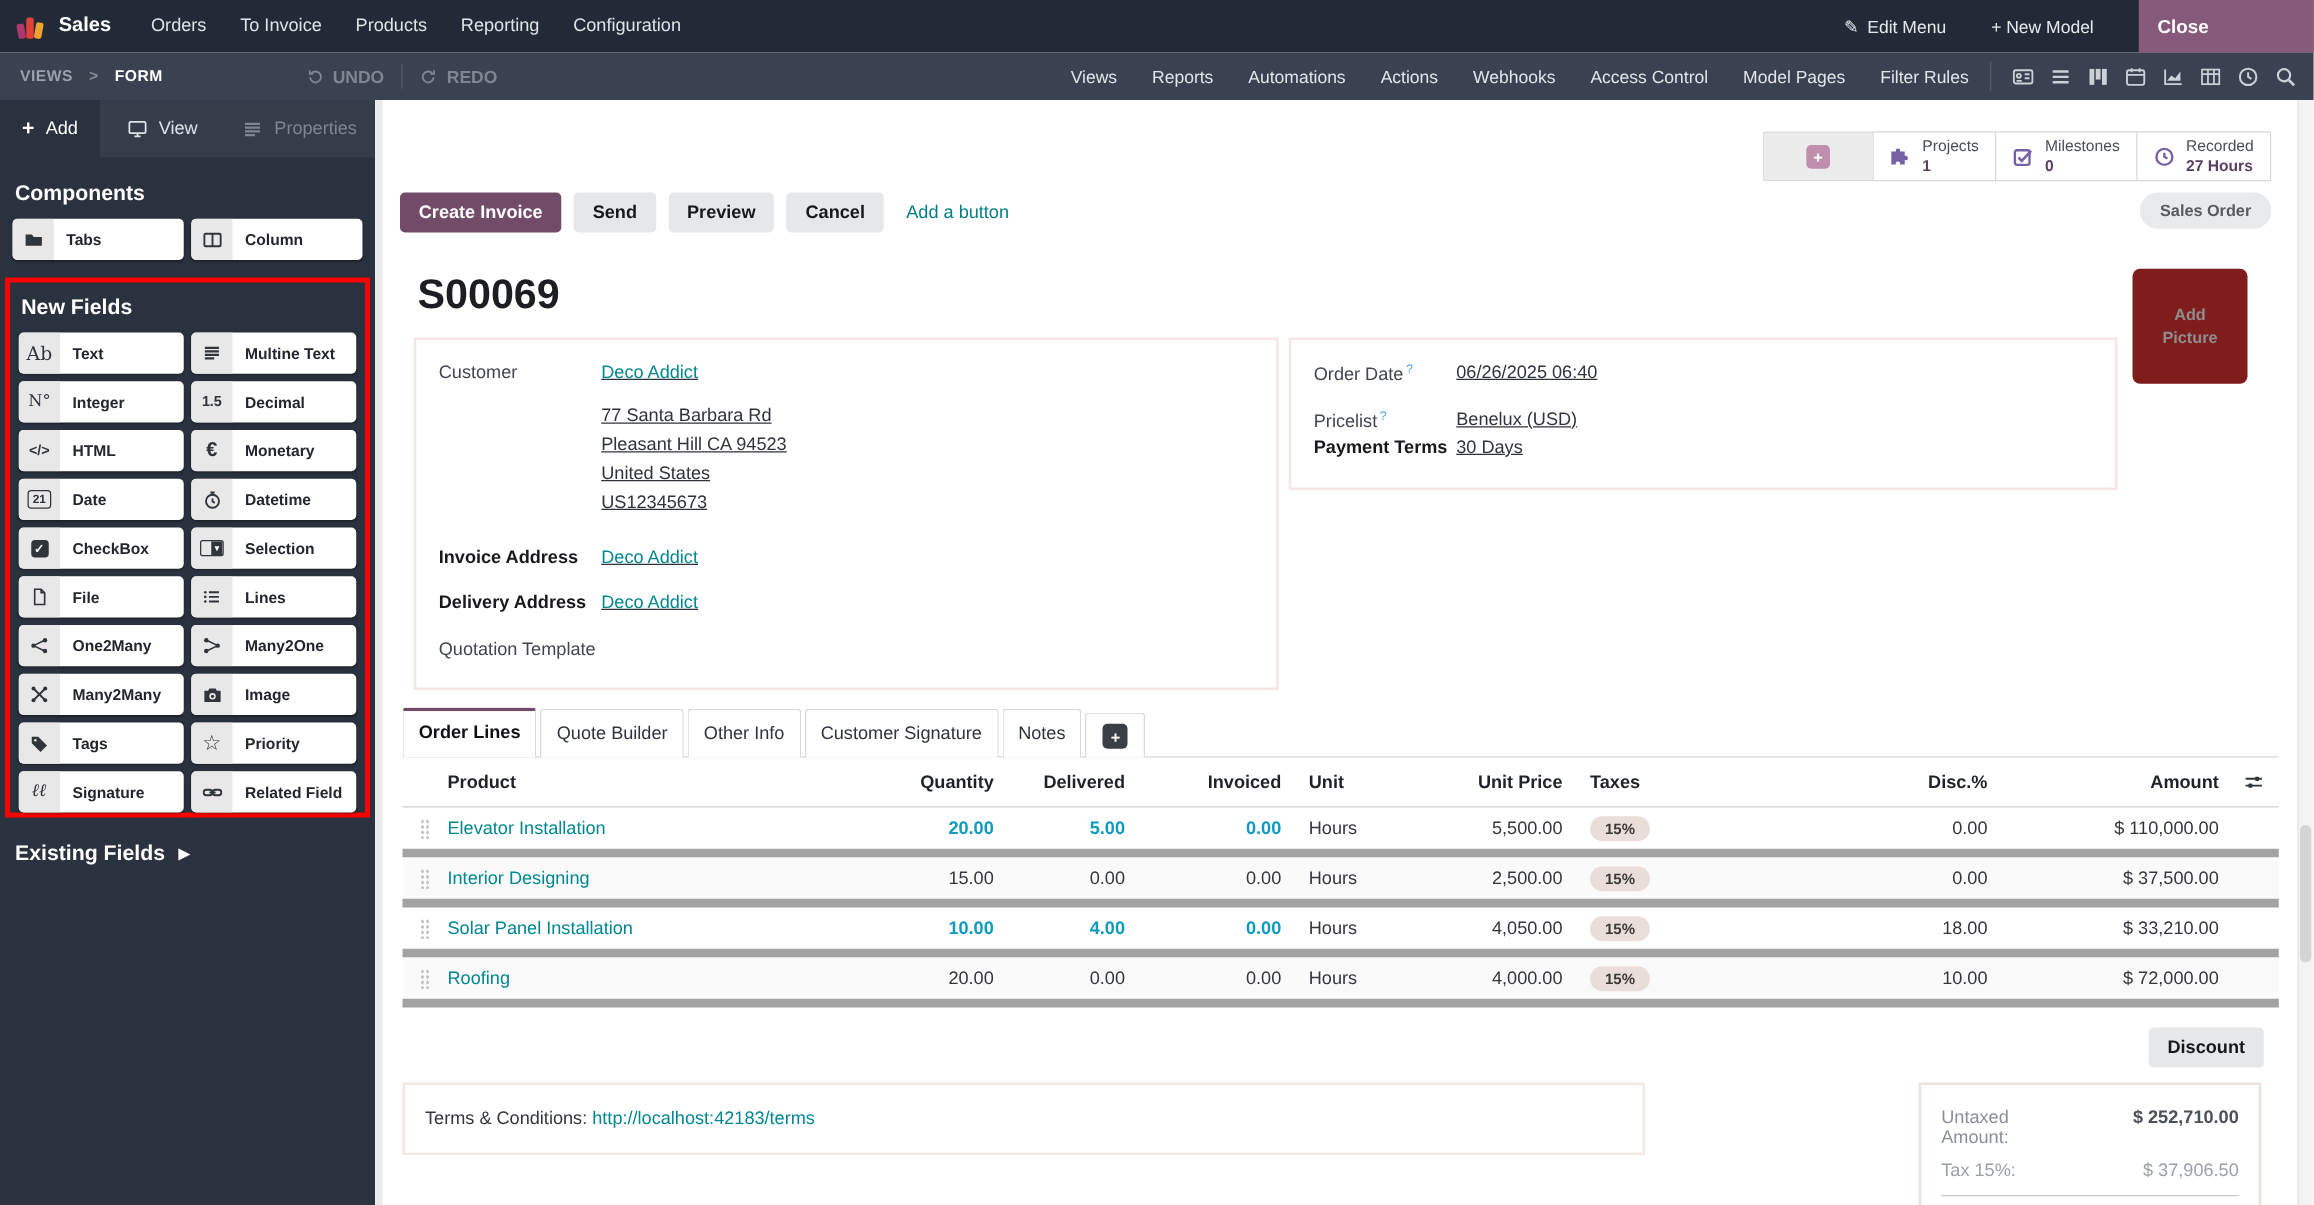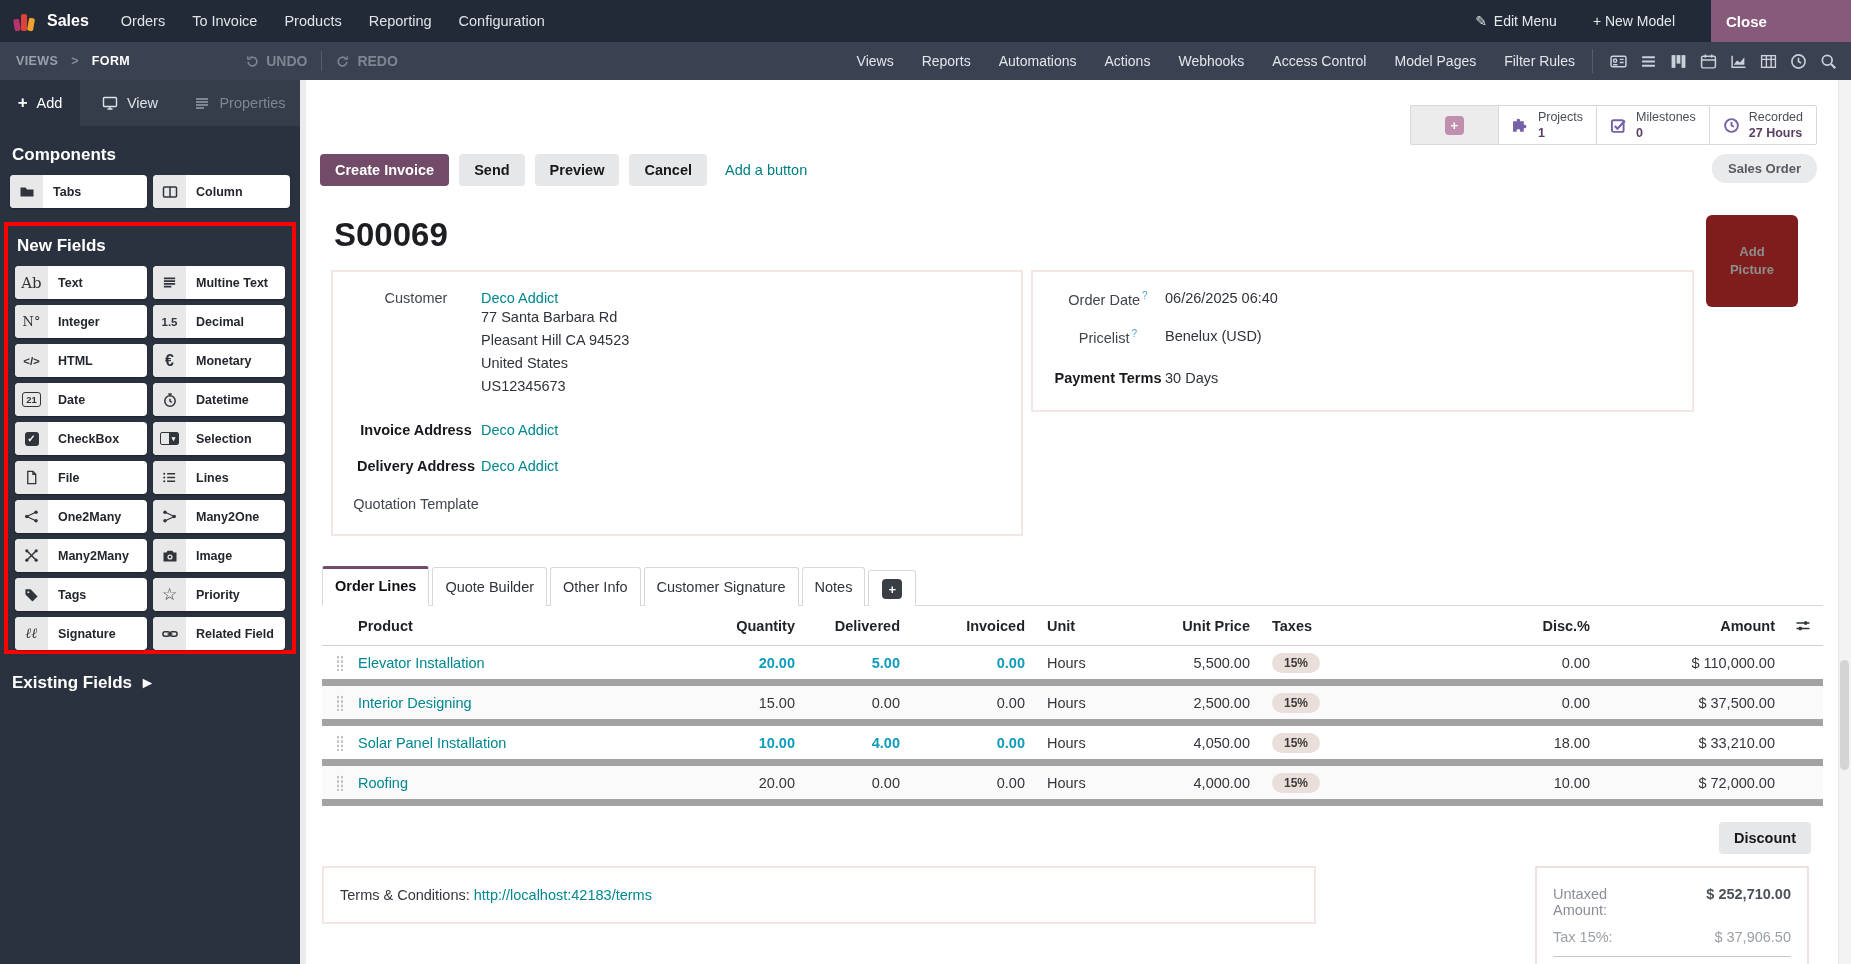--- a/index.html
+++ b/index.html
@@ -83,25 +83,25 @@
 
   .sheet-title { position:absolute; top:136px; left:28px; font-size:33px; font-weight:700; color:#1c1e21; }
 
   .addpic { position:absolute; top:135px; right:53px; width:92px; height:92px; background:#7f1d1d; border-radius:6px; display:flex; align-items:center; justify-content:center; text-align:center; color:#8e8e8e; font-size:13px; font-weight:600; line-height:1.4; padding:0 18px; cursor:pointer; }
 
   .fieldzone { position:absolute; top:190px; left:25px; right:157px; display:flex; gap:8px; align-items:flex-start; }
   .fgroup { border:2px solid #f3e6e4; background:#fff; }
   .fg-left { width:692px; padding:18px 0 22px; }
   .fg-right { flex:1; padding:18px 0 24px; }
   .frow { display:flex; }
-  .flabel { width:130px; margin-left:18px; font-size:14.5px; color:#41454d; flex-shrink:0;text-align:center; }
+  .flabel { width:130px; margin-left:18px; font-size:14.5px; color:#41454d; flex-shrink:0; }
   .flabel.bold { font-weight:700; color:#17191c; }
   .fg-right .flabel { width:114px; }
-  .fvalue { font-size:14.5px; color:#2f333a; }
-  .addr { line-height:23px; }
+  .fvalue { font-size:14.5px; color:#2f333a;text-decoration:underline; }
+  .addr { line-height:23px;margin-top:16px; }
   a.teal { color:#018790; text-decoration:none; cursor:pointer; }
   .help { font-size:10px; color:#4aa3d8; vertical-align:super; margin-left:2px; }
 
   .lower { position:absolute; top:485px; left:16px; right:28px; }
   .tabs { display:flex; border-bottom:1px solid #d8d8d8; align-items:flex-end; }
   .tab { padding:11px 12px; font-size:14.5px; color:#2f333a; border:1px solid #d8d8d8; border-bottom:none; margin-right:3px; border-radius:3px 3px 0 0; background:#fff; position:relative; top:1px; cursor:pointer; }
   .tab.active { border-top:3px solid #714b67; font-weight:600; color:#101114; padding-top:9px; border-bottom:1px solid #fff; }
   .tab-plus { padding:8px 13px 7px; border:1px solid #d8d8d8; border-bottom:none; border-radius:3px 3px 0 0; position:relative; top:1px; background:#fff; cursor:pointer; }
   .plus-dark { width:20px; height:20px; background:#3a3e45; border-radius:4px; color:#fff; font-size:13px; font-weight:700; display:flex; align-items:center; justify-content:center; }
 
@@ -564,21 +564,21 @@
 
       <div class="fgroup fg-right">
         <div class="frow">
           <span class="flabel"><span>Order Date</span><sup class="help">?</sup></span>
           <span class="fvalue">06/26/2025 06:40</span>
         </div>
         <div class="frow" style="margin-top:20px;">
           <span class="flabel"><span>Pricelist</span><sup class="help">?</sup></span>
           <span class="fvalue">Benelux (USD)</span>
         </div>
-        <div class="frow" style="margin-top:24px;">
+        <div class="frow" style="margin-top:4px;">
           <span class="flabel bold">Payment Terms</span>
           <span class="fvalue">30 Days</span>
         </div>
       </div>
     </div>
 
     <div class="lower">
       <div class="tabs">
         <div class="tab active">Order Lines</div>
         <div class="tab">Quote Builder</div>

